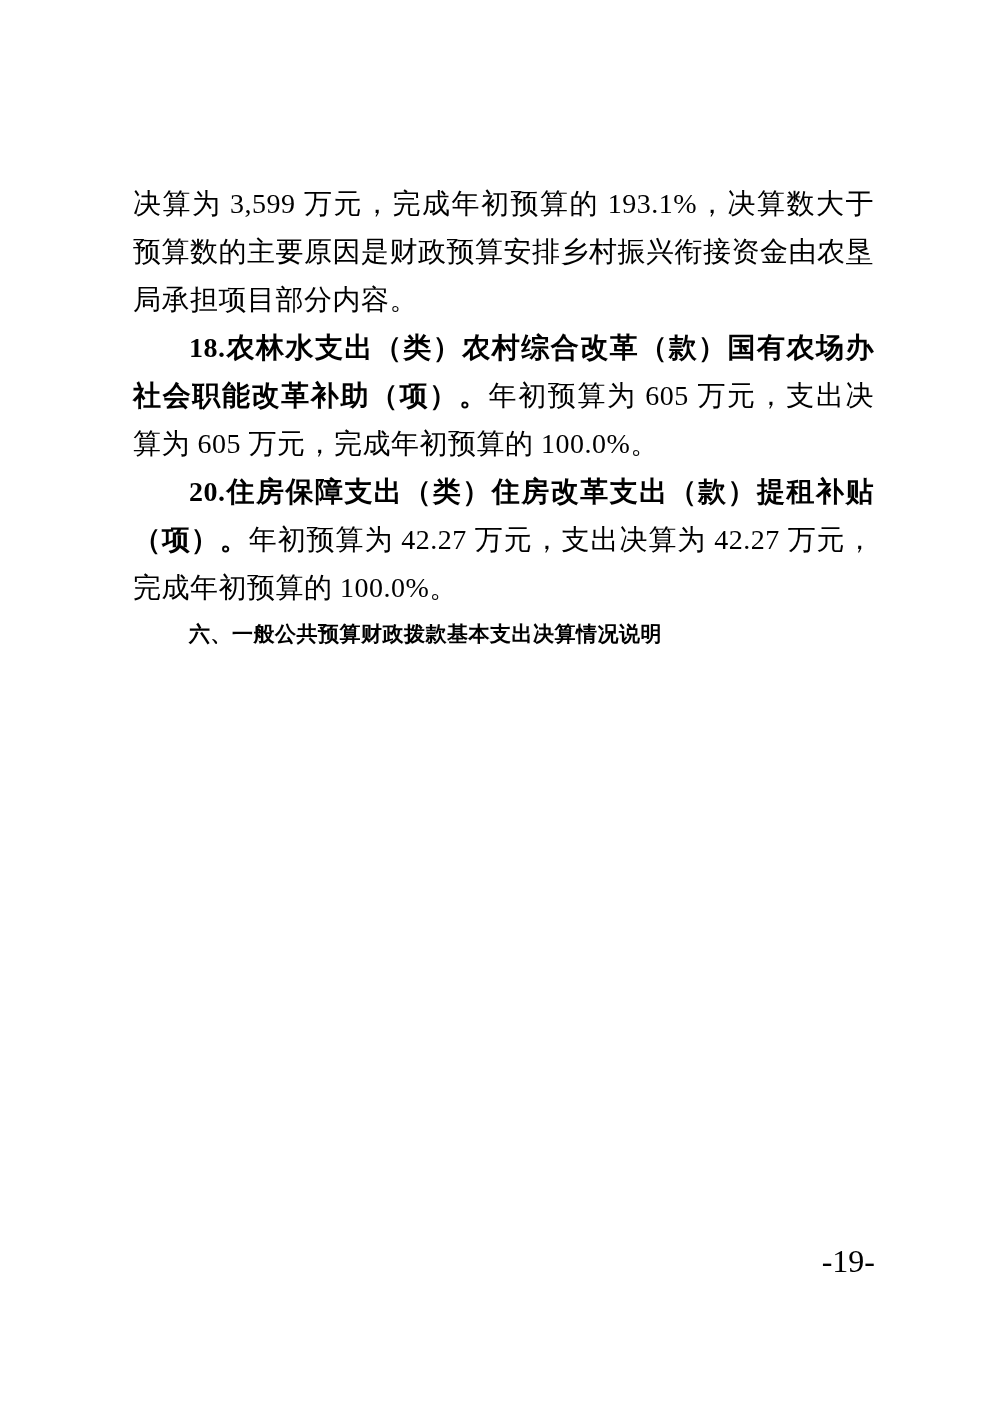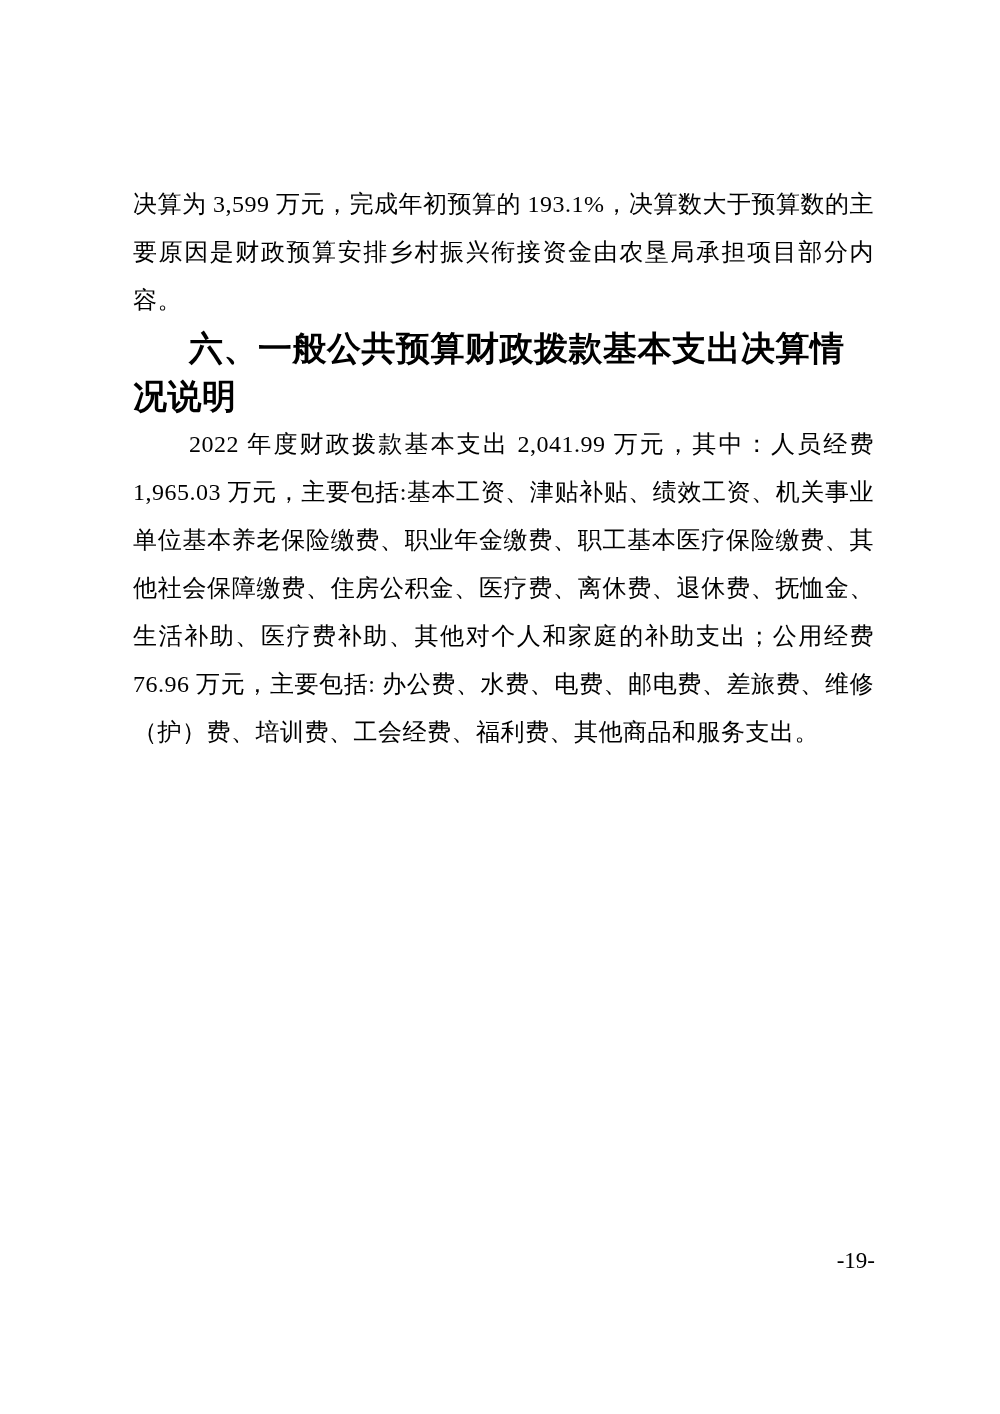--- a/index.html
+++ b/index.html
@@ -13,57 +13,58 @@
     overflow: hidden;
   }
   .content {
     position: absolute;
     left: 133px;
     top: 180px;
     width: 741px;
   }
   .para {
     margin: 0;
-    font-size: 24px;
+    font-size: 28px;
     line-height: 48px;
     text-align: justify;
     letter-spacing: 0.5px;
   }
   .indent { text-indent: 56px; }
   .no-indent { text-indent: 0; }
   .bold { font-weight: bold; }
   .heading {
     margin: 0;
-    font-size: 34px;
+    font-size: 21px;
     line-height: 48px;
     font-weight: bold;
-    font-family: Liberation Sans, sans-serif;
+    font-family: Liberation Mono, monospace;
     text-indent: 56px;
     text-align: left;
     letter-spacing: 0.5px;
   }
   .page-number {
     position: absolute;
     right: 125px;
     top: 1246px;
-    font-size: 23px;
+    font-size: 32px;
     line-height: 30px;
     font-family: "Liberation Serif", "DejaVu Serif", serif;
   }
 </style>
 </head>
 <body>
 
 <div class="content">
 
   <p class="para no-indent">决算为 3,599 万元，完成年初预算的 193.1%，决算数大于预算数的主要原因是财政预算安排乡村振兴衔接资金由农垦局承担项目部分内容。</p>
 
+  <p class="para indent"><span class="bold">18.农林水支出（类）农村综合改革（款）国有农场办社会职能改革补助（项）。</span><span>年初预算为 605 万元，支出决算为 605 万元，完成年初预算的 100.0%。</span></p>
 
 
+  <p class="para indent"><span class="bold">20.住房保障支出（类）住房改革支出（款）提租补贴（项）。</span><span>年初预算为 42.27 万元，支出决算为 42.27 万元，完成年初预算的 100.0%。</span></p>
 
   <h2 class="heading">六、一般公共预算财政拨款基本支出决算情况说明</h2>
 
-  <p class="para indent">2022 年度财政拨款基本支出 2,041.99 万元，其中：人员经费 1,965.03 万元，主要包括:基本工资、津贴补贴、绩效工资、机关事业单位基本养老保险缴费、职业年金缴费、职工基本医疗保险缴费、其他社会保障缴费、住房公积金、医疗费、离休费、退休费、抚恤金、生活补助、医疗费补助、其他对个人和家庭的补助支出；公用经费 76.96 万元，主要包括: 办公费、水费、电费、邮电费、差旅费、维修（护）费、培训费、工会经费、福利费、其他商品和服务支出。</p>
 
 
 </div>
 
 <div class="page-number">-19-</div>
 
 </body></html>

